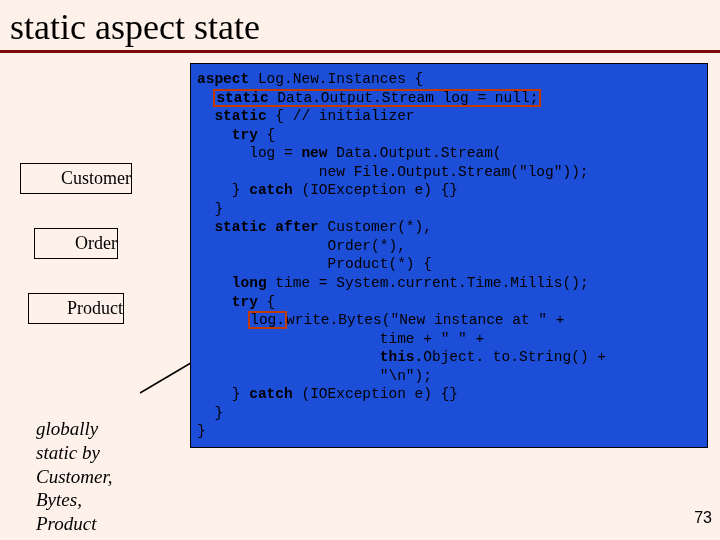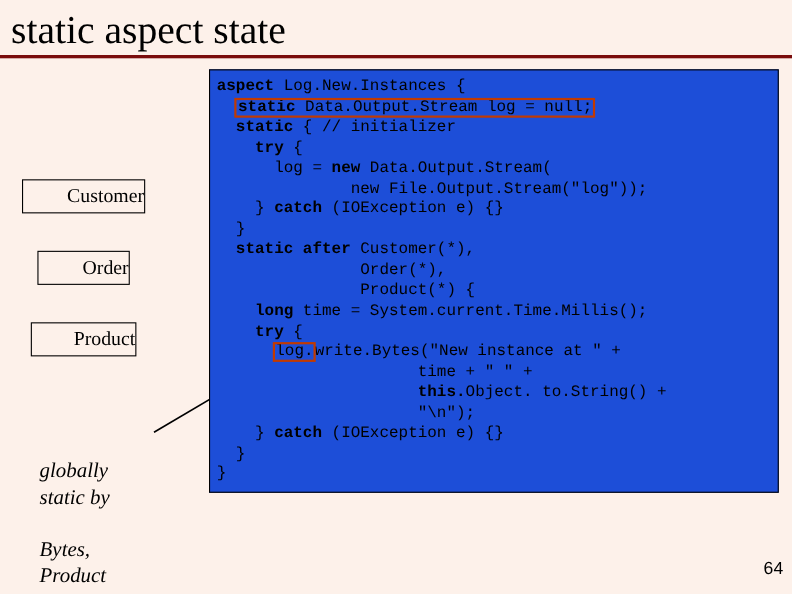--- a/index.html
+++ b/index.html
@@ -111,21 +111,21 @@
 
 <div class="content">
 
   <div id="box-customer" class="umlbox">Customer</div>
   <div id="box-order" class="umlbox">Order</div>
   <div id="box-product" class="umlbox">Product</div>
 
   <div class="annot">
     <span>globally</span><br>
     <span>static by</span><br>
-    <br>
+    <span>Customer,</span><br>
     <span>Bytes,</span><br>
     <span>Product</span>
   </div>
 
   <svg class="arrow" width="140" height="80">
     <defs>
       <marker id="ah" markerWidth="8" markerHeight="8" refX="7" refY="3" orient="auto">
         <path d="M0,0 L8,3 L0,6 Z" fill="#000"></path>
       </marker>
     </defs>
@@ -148,15 +148,15 @@
 <span class="kw">    try</span><span> {</span>
 <span>      </span><span class="hl2">log.</span><span>write.Bytes("New instance at " +</span>
 <span>                     time + " " +</span>
 <span>                     </span><span class="kw">this.</span><span>Object. to.String() +</span>
 <span>                     "\n");</span>
 <span>    } </span><span class="kw">catch</span><span> (IOException e) {}</span>
 <span>  }</span>
 <span>}</span></pre>
   </div>
 
-  <div class="pagenum">64</div>
+  <div class="pagenum">73</div>
 
 </div>
 
 </body></html>

